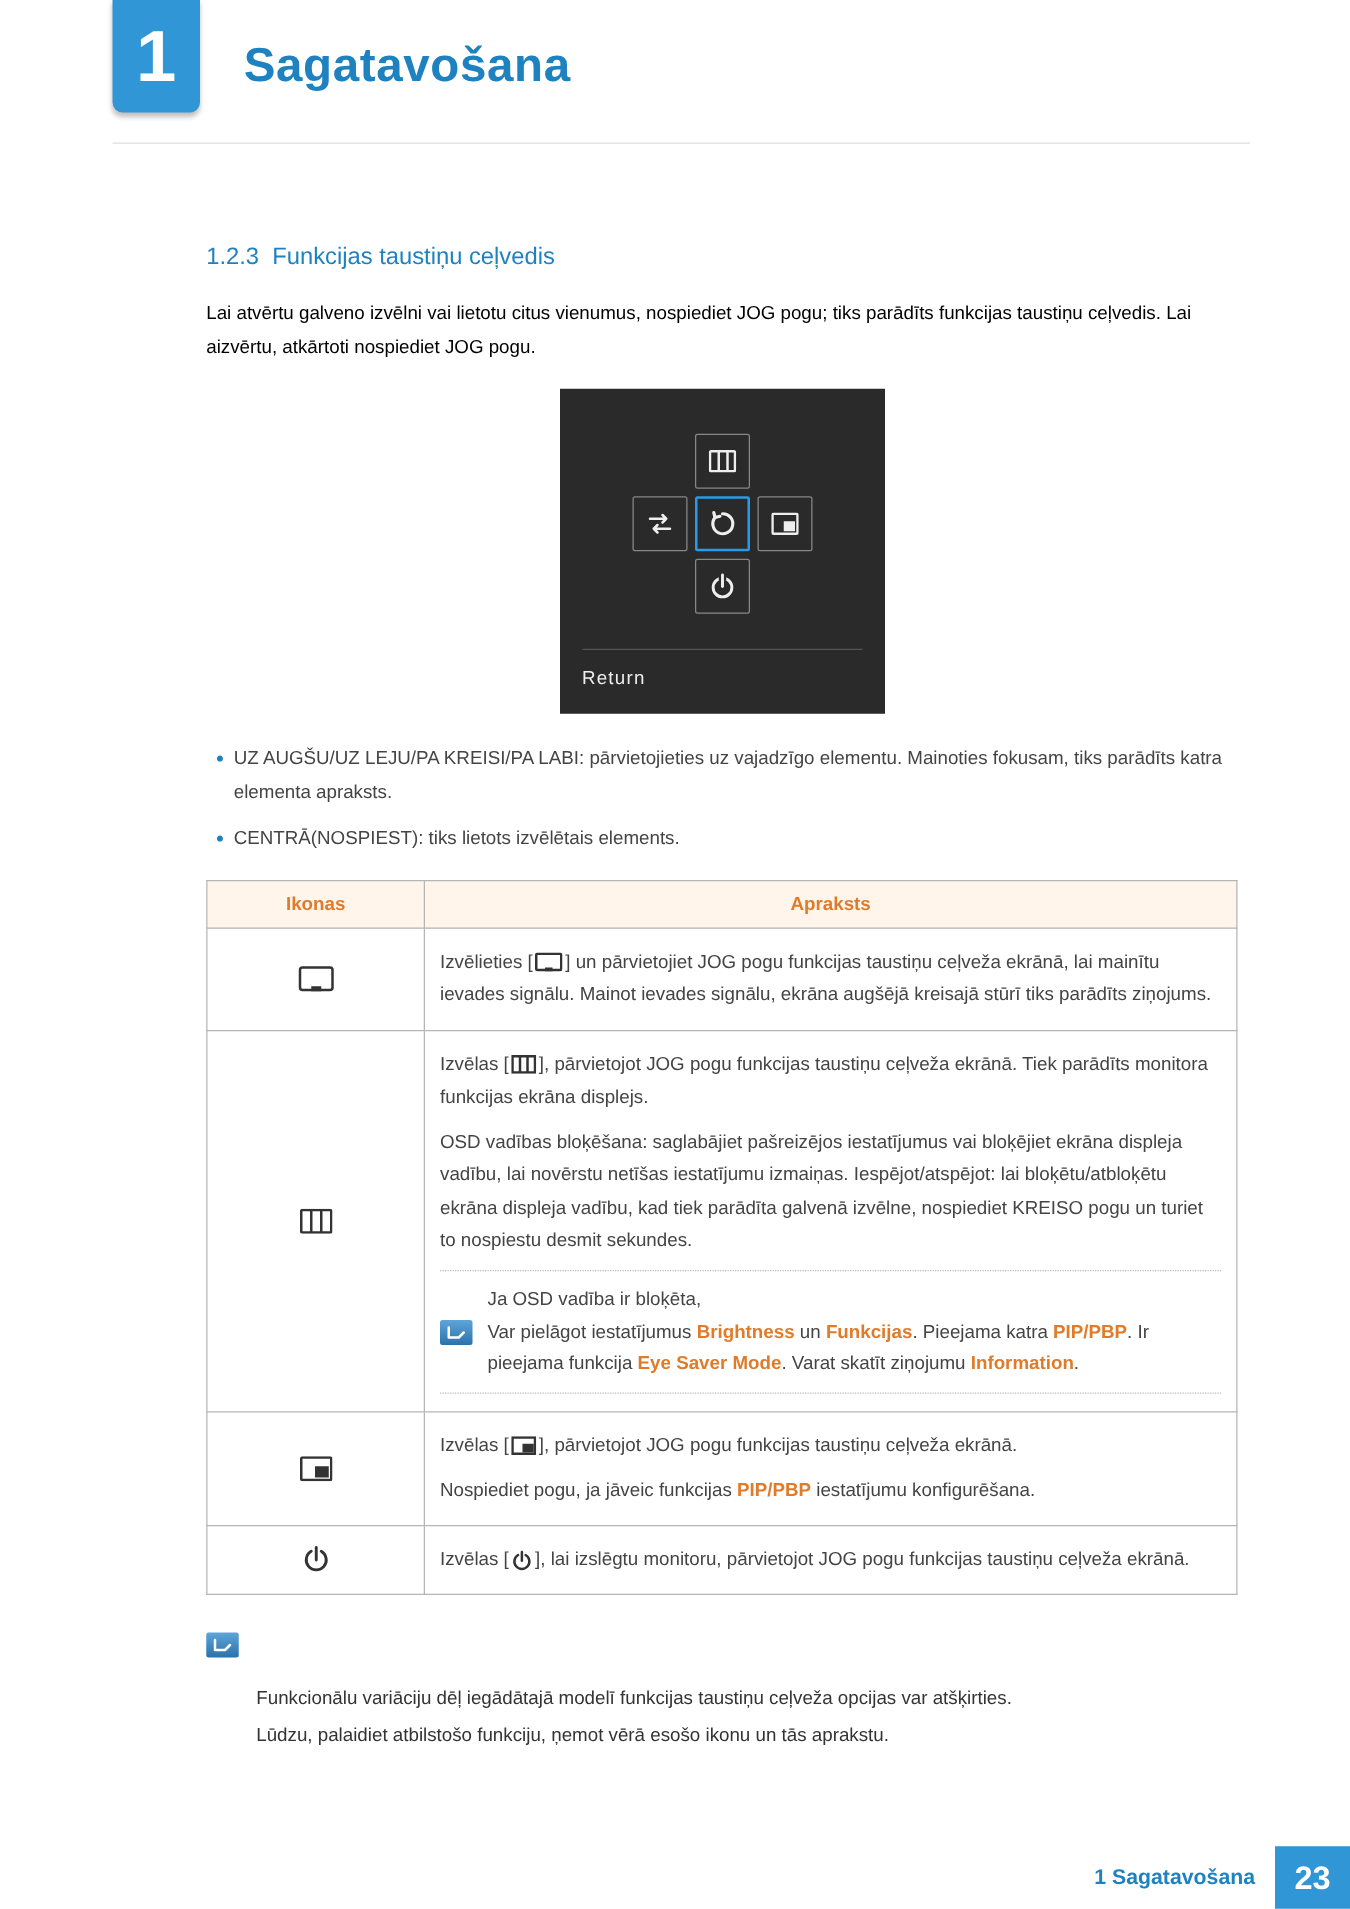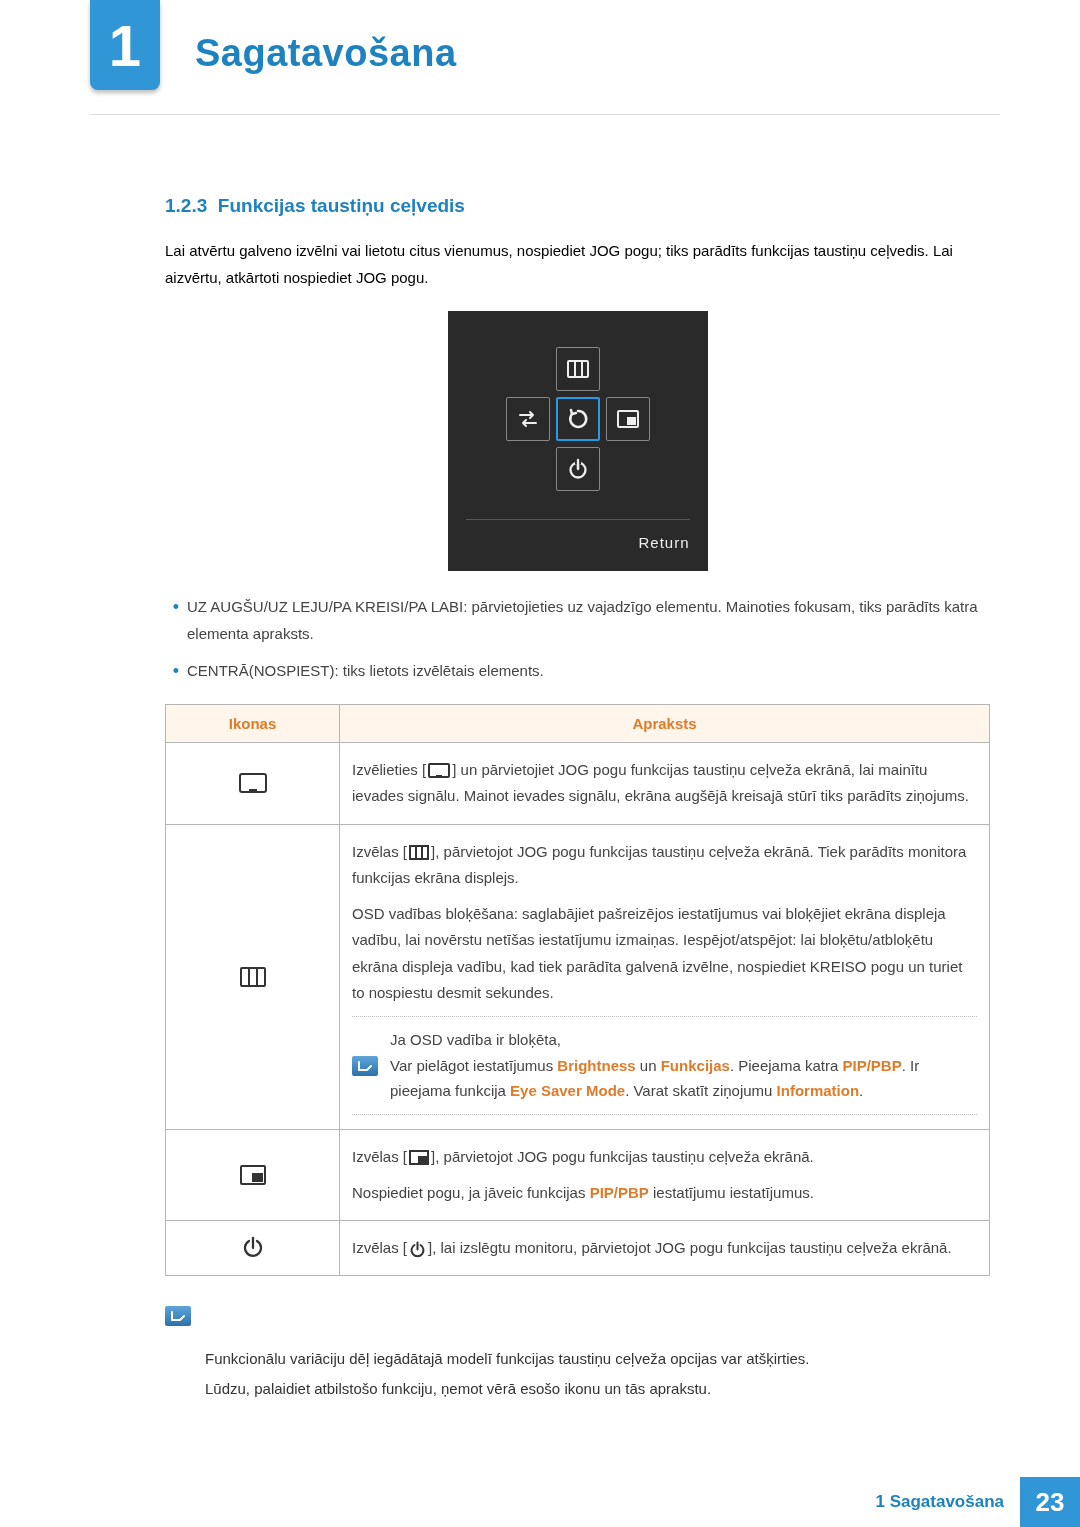--- a/index.html
+++ b/index.html
@@ -51,21 +51,21 @@
     font-weight: bold;
     letter-spacing: 0.5px;
   }
   
   .content {
     margin: 80px 90px 0 165px;
   }
   .section-heading {
     color: #1f82c0;
     font-size: 19px;
-    font-weight: bold;
+    font-weight: normal;
     margin-bottom: 20px;
   }
   .intro-text {
     color: #000000;
     line-height: 1.8;
     font-size: 15px;
   }
   
   .osd-box {
     width: 260px;
@@ -96,21 +96,21 @@
     display: flex;
     align-items: center;
     justify-content: center;
     border-radius: 2px;
   }
   .osd-btn.center {
     border: 2px solid #299be6;
   }
   .osd-footer {
     border-top: 1px solid #555;
-    text-align: right;
+    text-align: left;
     color: #eee;
     font-size: 15px;
     padding: 14px 0 20px;
     letter-spacing: 1px;
   }
   
   .bullets {
     margin: 10px 0 20px;
   }
   .bullet-item {
@@ -368,21 +368,21 @@
           <td>
             <div class="desc-para">
               <span>Izvēlas [</span><span class="inline-icon">
                   <svg width="20" height="15" viewBox="0 0 20 15">
                     <rect x="1" y="1" width="18" height="13" fill="none" stroke="#333" stroke-width="2"></rect>
                     <rect x="9" y="6" width="9" height="7" fill="#333"></rect>
                   </svg>
                 </span><span>], pārvietojot JOG pogu funkcijas taustiņu ceļveža ekrānā.</span>
             </div>
             <div class="desc-para">
-              <span>Nospiediet pogu, ja jāveic funkcijas </span><span class="accent">PIP/PBP</span><span> iestatījumu iestatījumus.</span>
+              <span>Nospiediet pogu, ja jāveic funkcijas </span><span class="accent">PIP/PBP</span><span> iestatījumu konfigurēšana.</span>
             </div>
           </td>
         </tr>
 
         <tr>
           <td class="icon-cell">
             <svg width="24" height="24" viewBox="0 0 24 24" style="margin:auto">
                 <path d="M8 5 A8 8 0 1 0 16 5" stroke="#333" stroke-width="2.3" fill="none" stroke-linecap="round"></path>
                 <line x1="12" y1="2" x2="12" y2="12" stroke="#333" stroke-width="2.3" stroke-linecap="round"></line>
               </svg>

